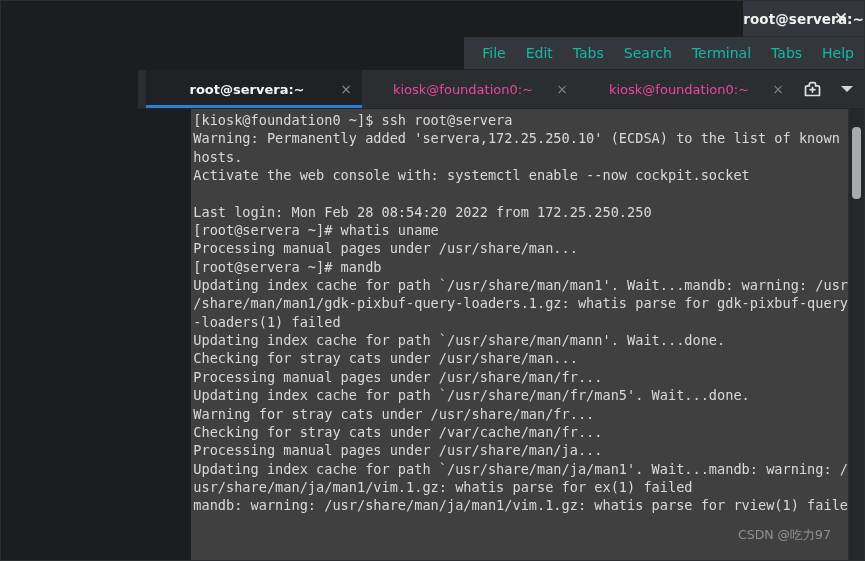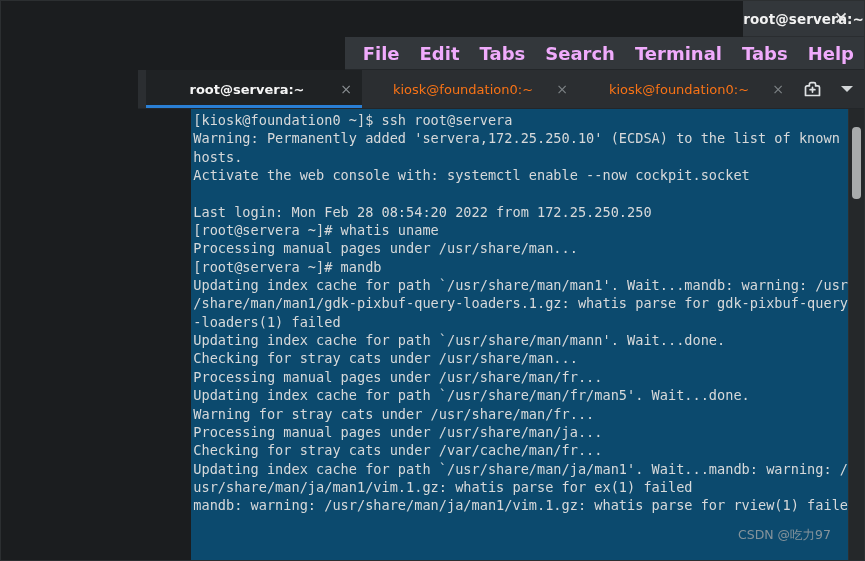--- a/index.html
+++ b/index.html
@@ -66,27 +66,26 @@
   #menubar {
     height: 32px;
     min-height: 32px;
     background: #33373b;
     display: flex;
     align-items: center;
     padding-left: 8px;
     border-bottom: 1px solid #232629;
   }
   .menu-item {
-    color: #f0abfc;
-    font-size: 18px;
+    color: #14b8a6;
+    font-size: 14px;
     padding: 3px 10px;
     cursor: default;
     font-family: "DejaVu Sans", sans-serif;
     white-space: nowrap;
-    font-weight: bold;
   }
 
   
   #tabbar {
     height: 38px;
     min-height: 38px;
     background: #2b2e31;
     display: flex;
     align-items: stretch;
     position: relative;
@@ -107,21 +106,21 @@
     background: #1f2224;
   }
   .tab.active::after {
     content: "";
     position: absolute;
     left: 0; right: 0; bottom: 0;
     height: 3px;
     background: #2a7fd4;
   }
   .tab-label {
-    color: #f97316;
+    color: #ec4899;
     font-size: 13px;
     font-family: "DejaVu Sans", sans-serif;
     white-space: nowrap;
     flex: 1;
     text-align: center;
   }
   .tab.active .tab-label {
     color: #f5f5f5;
     font-weight: bold;
   }
@@ -160,21 +159,21 @@
     width: 0; height: 0;
     border-left: 6px solid transparent;
     border-right: 6px solid transparent;
     border-top: 6px solid #d2d5d7;
   }
 
   
   #terminal-wrap {
     flex: 1;
     position: relative;
-    background: #0c4a6e;
+    background: #404040;
     overflow: hidden;
     display: flex;
   }
   #terminal {
     flex: 1;
     padding: 2px 0 0 2px;
     box-sizing: border-box;
     overflow: hidden;
   }
   .term-line {
@@ -279,22 +278,22 @@
         <div class="term-line">Processing manual pages under /usr/share/man...</div>
         <div class="term-line">[root@servera ~]# mandb</div>
         <div class="term-line">Updating index cache for path `/usr/share/man/man1'. Wait...mandb: warning: /usr</div>
         <div class="term-line">/share/man/man1/gdk-pixbuf-query-loaders.1.gz: whatis parse for gdk-pixbuf-query</div>
         <div class="term-line">-loaders(1) failed</div>
         <div class="term-line">Updating index cache for path `/usr/share/man/mann'. Wait...done.</div>
         <div class="term-line">Checking for stray cats under /usr/share/man...</div>
         <div class="term-line">Processing manual pages under /usr/share/man/fr...</div>
         <div class="term-line">Updating index cache for path `/usr/share/man/fr/man5'. Wait...done.</div>
         <div class="term-line">Warning for stray cats under /usr/share/man/fr...</div>
+        <div class="term-line">Checking for stray cats under /var/cache/man/fr...</div>
         <div class="term-line">Processing manual pages under /usr/share/man/ja...</div>
-        <div class="term-line">Checking for stray cats under /var/cache/man/fr...</div>
         <div class="term-line">Updating index cache for path `/usr/share/man/ja/man1'. Wait...mandb: warning: /</div>
         <div class="term-line">usr/share/man/ja/man1/vim.1.gz: whatis parse for ex(1) failed</div>
         <div class="term-line">mandb: warning: /usr/share/man/ja/man1/vim.1.gz: whatis parse for rview(1) faile</div>
       </div>
 
     <div id="scrollbar-track">
       <div id="scrollbar-thumb" style="top: 18px; height: 72px;"></div>
     </div>
 
     <div id="watermark">CSDN @吃力97</div>

